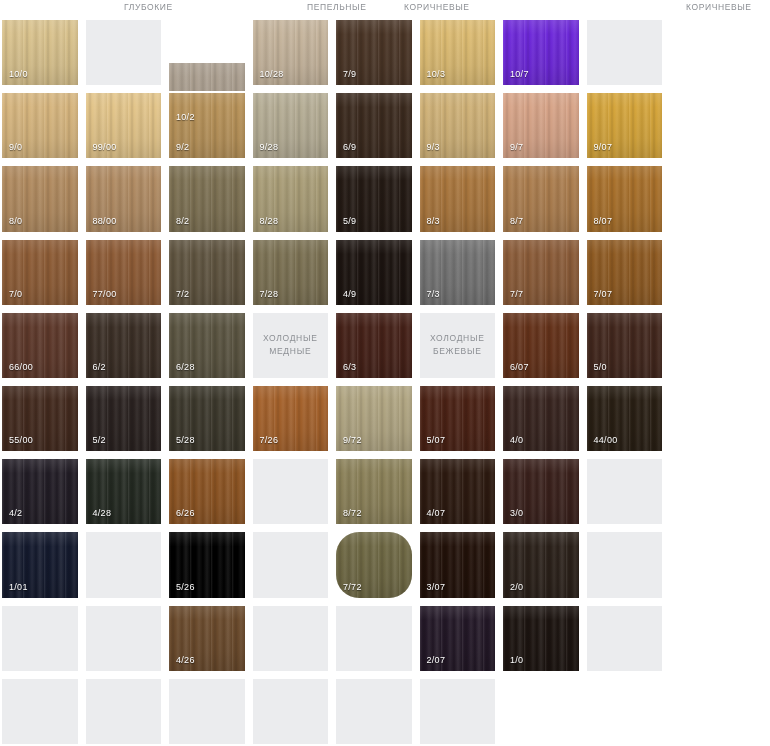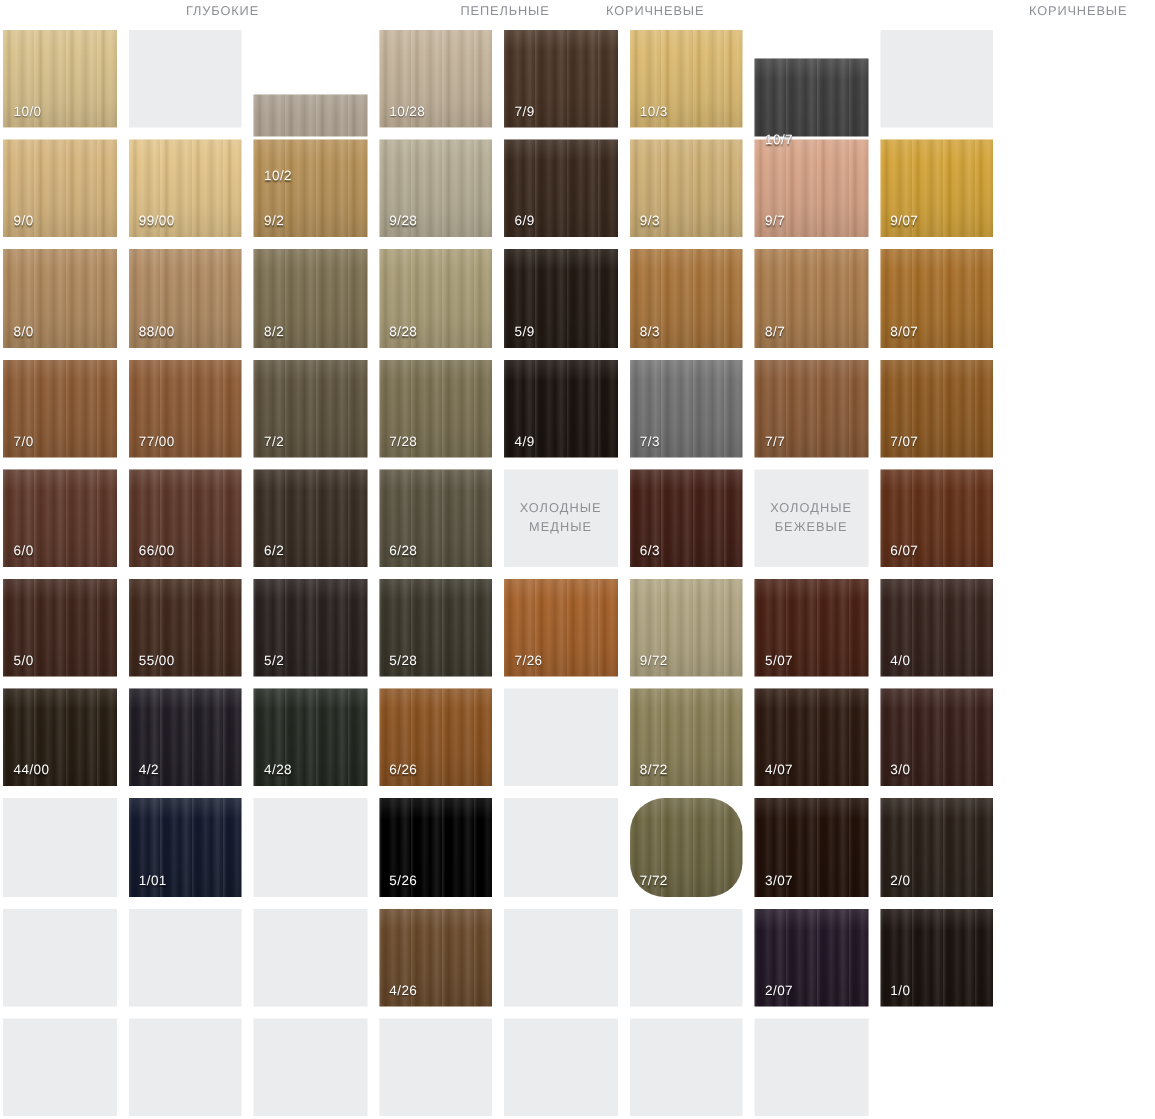--- a/index.html
+++ b/index.html
@@ -154,21 +154,21 @@
         <div class="swatch hair" style="background: rgb(74, 53, 38);">
           <div class="code">7/9</div>
         </div>
       </div>
       <div class="cell">
         <div class="swatch hair" style="background: rgb(220, 187, 114);">
           <div class="code">10/3</div>
         </div>
       </div>
       <div class="cell">
-        <div class="swatch hair" style="background: #404040; margin-top: 19px;">
+        <div class="swatch hair" style="background: #6d28d9;">
           <div class="code">10/7</div>
         </div>
       </div>
       <div class="cell">
         <div class="swatch empty" style="background: rgb(235, 236, 238);"></div>
       </div>
       <div class="cell">
         <div class="swatch hair" style="background: rgb(214, 181, 126); text-align: center;">
           <div class="code">9/0</div>
         </div>
@@ -279,25 +279,20 @@
         </div>
       </div>
       <div class="cell">
         <div class="swatch hair" style="background: rgb(138, 91, 56);">
           <div class="code">7/7</div>
         </div>
       </div>
       <div class="cell">
         <div class="swatch hair" style="background: rgb(142, 90, 34);">
           <div class="code">7/07</div>
-        </div>
-      </div>
-      <div class="cell">
-        <div class="swatch hair" style="background: rgb(94, 56, 42);">
-          <div class="code">6/0</div>
         </div>
       </div>
       <div class="cell">
         <div class="swatch hair" style="background: rgb(93, 56, 42);">
           <div class="code">66/00</div>
         </div>
       </div>
       <div class="cell">
         <div class="swatch hair" style="background: rgb(59, 47, 38);">
           <div class="code">6/2</div>

